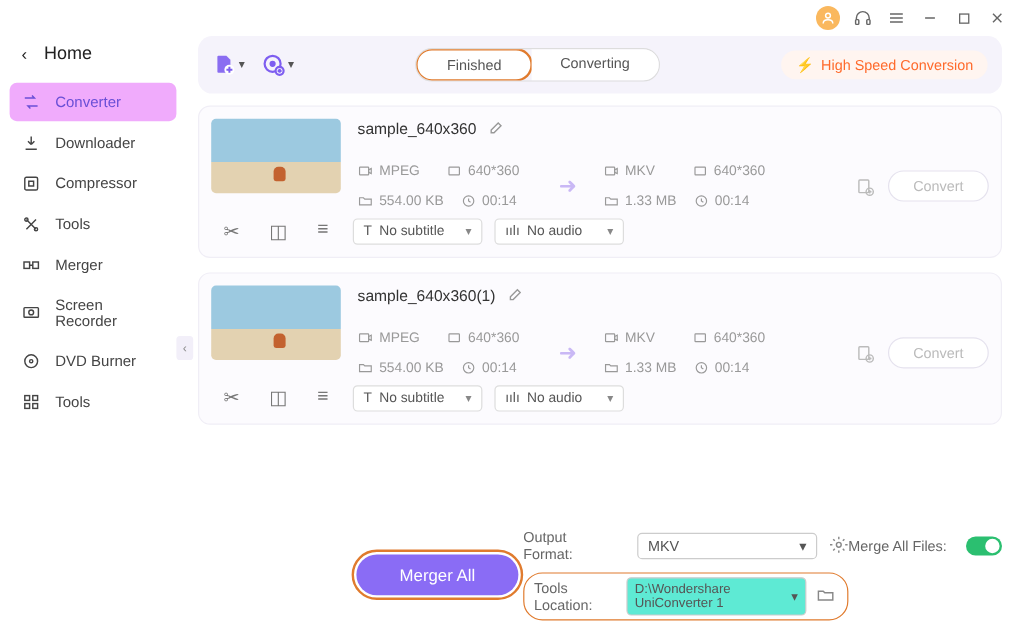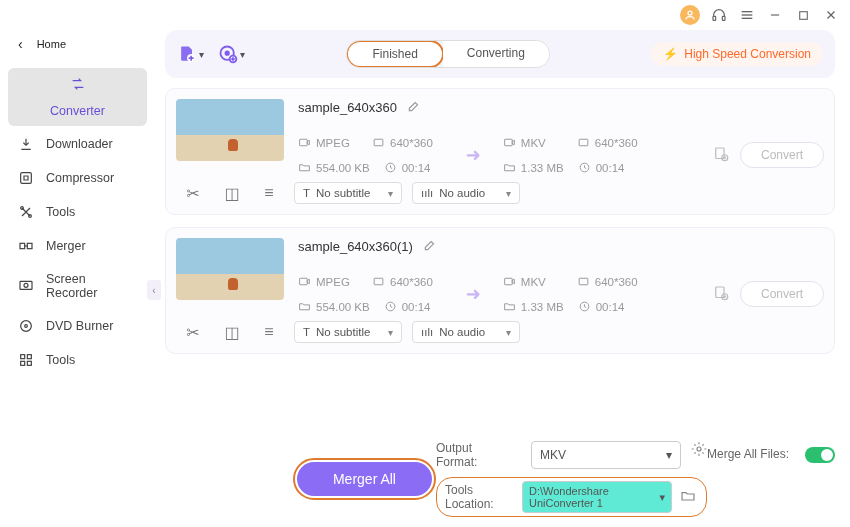--- a/index.html
+++ b/index.html
@@ -5,23 +5,23 @@
 * { margin: 0; padding: 0; box-sizing: border-box; font-family: -apple-system, BlinkMacSystemFont, "Segoe UI", Arial, sans-serif; }
 body { width: 850px; height: 527px; background: #fff; display: flex; flex-direction: column; overflow: hidden; position: relative; }
 .titlebar { height: 30px; display: flex; justify-content: flex-end; align-items: center; padding-right: 10px; gap: 10px; }
 .titlebar .tb-btn { width: 18px; height: 18px; display: flex; align-items: center; justify-content: center; color: #666; cursor: pointer; }
 .tb-avatar { width: 20px; height: 20px; border-radius: 50%; background: #fab85e; display: flex; align-items: center; justify-content: center; }
 .tb-avatar svg { stroke: #fff; }
 .main { flex: 1; display: flex; min-height: 0; }
 .sidebar { width: 155px; padding: 0 8px; display: flex; flex-direction: column; gap: 2px; }
 .side-home { display: flex; align-items: center; gap: 14px; padding: 6px 10px 14px 10px; color: #222; }
 .side-home .chev { font-size: 14px; }
-.side-home span { font-size: 11px; }
+.side-home span { font-size: 15px; }
 .side-item { display: flex; align-items: center; gap: 12px; padding: 8px 10px; border-radius: 6px; color: #444; font-size: 12.5px; cursor: pointer; }
-.side-item.active { background: #e5e5e5; color: #6a4fd6; flex-direction: column; }
+.side-item.active { background: #f0abfc; color: #6a4fd6; }
 .side-item svg, .side-item .ic { width: 16px; height: 16px; flex-shrink: 0; }
 .collapse-handle { position: absolute; left: 147px; top: 280px; width: 14px; height: 20px; border-radius: 3px; background: #f2eff9; display: flex; align-items: center; justify-content: center; color: #888; font-size: 10px; cursor: pointer; }
 .content { flex: 1; display: flex; flex-direction: column; padding: 0 15px 10px 10px; }
 .toolbar { background: #f5f3fb; border-radius: 12px; padding: 10px 12px; display: flex; align-items: center; gap: 14px; }
 .tool-btn { display: flex; align-items: center; color: #7e5ef0; cursor: pointer; }
 .tool-btn svg { width: 20px; height: 20px; }
 .tool-drop { font-size: 10px; margin-left: 2px; color: #555; }
 .tabs { margin-left: auto; margin-right: auto; display: flex; border: 1px solid #ddd; border-radius: 16px; overflow: hidden; }
 .tab { padding: 5px 24px; font-size: 12px; color: #555; background: #fff; }
 .tab.active-outline { border: 2px solid #e07b2e; border-radius: 16px; margin: -1px; }
@@ -31,33 +31,33 @@
 .card-top { display: flex; gap: 14px; }
 .thumb { width: 108px; height: 62px; background: linear-gradient(to bottom, #9cc9e0 0%, #9cc9e0 58%, #e3d2b1 58%, #e3d2b1 100%); border-radius: 4px; position: relative; }
 .thumb::after { content:""; position:absolute; left:52px; top:40px; width:10px; height:12px; background:#c3622f; border-radius:4px 4px 2px 2px; }
 .info { flex: 1; display: flex; flex-direction: column; gap: 20px; }
 .fname-row { display: flex; align-items: center; gap: 10px; color: #333; font-size: 13px; }
 .fname-row .edit-ic { color: #999; cursor: pointer; }
 .meta-row { display: flex; align-items: center; gap: 18px; color: #999; font-size: 11.5px; }
 .meta-cell { display: flex; align-items: center; gap: 5px; min-width: 60px; }
 .meta-cell svg { width: 13px; height: 13px; }
 .arrow-col { display: flex; align-items: center; color: #c9b8f5; font-size: 18px; padding: 0 4px; }
-.right-col { display: flex; align-items: center; gap: 10px; }
+.right-col { display: flex; align-items: flex-end; gap: 10px; }
 .gear-ic { color: #bbb; }
 .convert-btn { border: 1px solid #e5e2ee; background: #fff; color: #bbb; border-radius: 16px; padding: 5px 20px; font-size: 12px; cursor: pointer; }
 .card-bottom { display: flex; align-items: center; gap: 10px; }
 .mini-tools { display: flex; gap: 16px; padding: 0 6px; color: #777; width: 108px; justify-content: space-around; }
 .mini-tools span { cursor: pointer; }
 .dd { border: 1px solid #ddd; border-radius: 4px; padding: 4px 8px; font-size: 11.5px; color: #555; display: flex; align-items: center; gap: 6px; background: #fff; cursor: pointer; }
 .dd .caret { margin-left: auto; font-size: 10px; color: #888; }
 .dd.sub { width: 108px; }
 .dd.aud { width: 108px; }
 .footer { margin-top: auto; padding-top: 8px; display: grid; grid-template-columns: 1fr 1fr auto; row-gap: 8px; align-items: center; font-size: 12px; color: #555; }
 .footer .lbl { color: #666; margin-right: 6px; }
-.footer .row1, .footer .row2 { display: flex; gap: 10px; }
+.footer .row1, .footer .row2 { display: flex; align-items: center; gap: 10px; }
 .of-dd { border: 1px solid #ccc; border-radius: 4px; padding: 3px 8px; min-width: 150px; display: flex; align-items: center; justify-content: space-between; background: #fff; }
 .fl-wrap { border: 1.5px solid #e07b2e; border-radius: 16px; padding: 3px 10px 3px 0; display: flex; align-items: center; gap: 8px; }
 .fl-dd { border: 1px solid #ccc; border-radius: 4px; padding: 3px 6px; min-width: 150px; display: flex; align-items: center; justify-content: space-between; background: #5eead4; font-size: 11px; }
 .toggle { width: 30px; height: 16px; background: #2bbf70; border-radius: 8px; position: relative; }
 .toggle::after { content:""; position:absolute; right:2px; top:2px; width:12px; height:12px; background:#fff; border-radius:50%; }
 .start-all { border: 2px solid #e07b2e; border-radius: 22px; padding: 2px; grid-row: 1 / span 2; justify-self: end; }
 .start-all button { background: #8a6cf5; color: #fff; border: none; border-radius: 18px; padding: 9px 36px; font-size: 14px; cursor: pointer; }
 .folder-ic { color: #888; }
 </style>
 </head>

